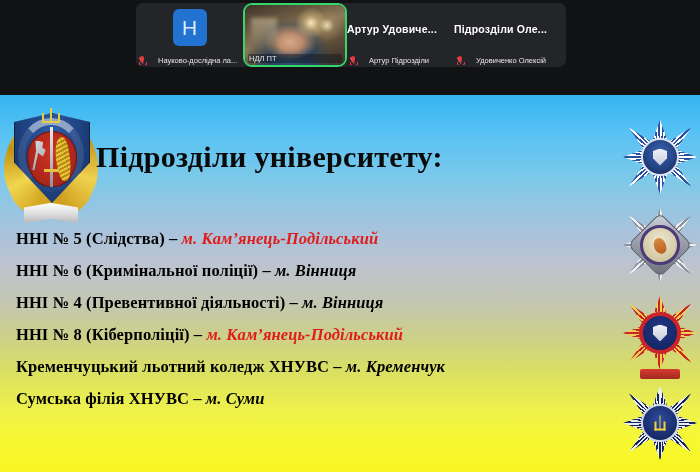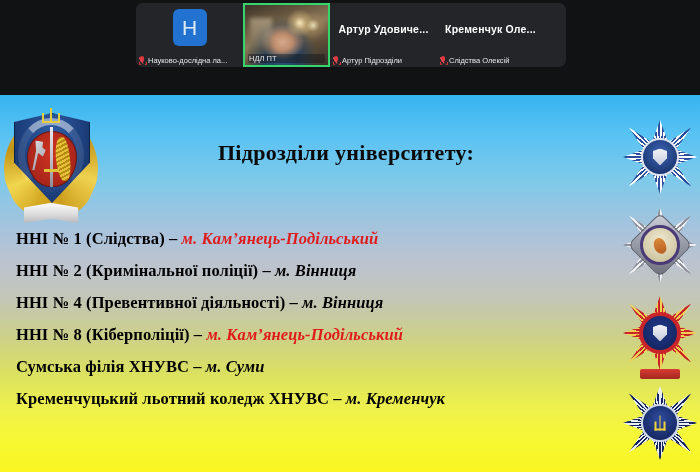--- a/index.html
+++ b/index.html
@@ -44,24 +44,24 @@
   }
   .tile {
     position: relative;
     height: 64px;
     overflow: hidden;
     flex: 0 0 auto;
   }
   .tile-w { width: 107px; }
   .tile.avatar-tile { background: #242529; }
   .tile.video-tile {
-    width: 87px;
+    width: 104px;
     box-sizing: border-box;
     border: 2px solid #35d66b;
-    border-radius: 0;
+    border-radius: 9px;
     background: #2a2520;
     text-align: center;
   }
   .tile.name-tile { background: #242529; }
 
   .avatar-square {
     position: absolute;
     left: 50%;
     top: 6px;
     transform: translateX(-50%);
@@ -100,21 +100,21 @@
     filter: blur(2px);
   }
 
   .tile-label {
     position: absolute;
     left: 3px;
     bottom: 2px;
     right: 3px;
     display: flex;
     align-items: center;
-    gap: 3px;
+    gap: 13px;
     color: #e8e8ea;
     font-size: 7.5px;
     font-family: "Liberation Sans", sans-serif;
     white-space: nowrap;
     overflow: hidden;
   }
   .tile-label.on-video {
     background: rgba(20,20,22,0.45);
     border-radius: 2px;
     padding: 0 1px;
@@ -147,21 +147,20 @@
     width: 10px; height: 1.4px;
     background: #f05055;
     transform: rotate(56deg);
     transform-origin: left top;
   }
 
   .tile-bigname {
     position: absolute;
     left: 0; right: 0;
     top: 20px;
-    text-align: center;
     color: #ffffff;
     font-size: 10.5px;
     font-weight: bold;
     letter-spacing: 0.2px;
     font-family: "Liberation Sans", sans-serif;
     white-space: nowrap;
     overflow: hidden;
   }
 
   
@@ -184,24 +183,23 @@
       #f7f832 92%,
       #f9f522 100%);
     overflow: hidden;
   }
 
   .slide-title {
     position: absolute;
     left: 96px;
     top: 45px;
     width: 500px;
-    text-align: center;
     font-family: "Liberation Serif", serif;
     font-weight: bold;
-    font-size: 22px;
+    font-size: 30px;
     color: #0a0a0a;
     letter-spacing: 0.3px;
     white-space: nowrap;
   }
 
   .bullet-list {
     position: absolute;
     left: 16px;
     top: 128px;
     width: 620px;
@@ -483,28 +481,28 @@
           <span class="mic-muted">
             <span class="body"></span>
               <span class="stand"></span>
               <span class="slash"></span>
           </span>
           <span>Артур Підрозділи</span>
         </div>
       </div>
 
       <div class="tile tile-w name-tile">
-        <div class="tile-bigname">Кременчук  Оле...</div>
+        <div class="tile-bigname">Підрозділи  Оле...</div>
         <div class="tile-label">
           <span class="mic-muted">
             <span class="body"></span>
               <span class="stand"></span>
               <span class="slash"></span>
           </span>
-          <span>Слідства Олексій</span>
+          <span>Удовиченко Олексій</span>
         </div>
       </div>
 
     </div>
   </div>
 
   <div class="slide">
 
     <div class="emblem-left">
       <div class="el-gold-wreath"></div>
@@ -560,33 +558,33 @@
             <i></i>
             <i></i>
           </div>
       </div>
     </div>
 
     <div class="slide-title">Підрозділи університету:</div>
 
     <div class="bullet-list">
       <div class="bullet-line">
-        <span>ННІ № 1 (Слідства) – </span><span class="loc loc-red">м. Кам’янець-Подільський</span>
+        <span>ННІ № 5 (Слідства) – </span><span class="loc loc-red">м. Кам’янець-Подільський</span>
       </div>
       <div class="bullet-line">
-        <span>ННІ № 2 (Кримінальної поліції) – </span><span class="loc loc-black">м. Вінниця</span>
+        <span>ННІ № 6 (Кримінальної поліції) – </span><span class="loc loc-black">м. Вінниця</span>
       </div>
       <div class="bullet-line">
         <span>ННІ № 4 (Превентивної діяльності) – </span><span class="loc loc-black">м. Вінниця</span>
       </div>
       <div class="bullet-line">
         <span>ННІ № 8 (Кіберполіції) – </span><span class="loc loc-red">м. Кам’янець-Подільський</span>
       </div>
       <div class="bullet-line">
+        <span>Кременчуцький льотний коледж ХНУВС – </span><span class="loc loc-black">м. Кременчук</span>
+      </div>
+      <div class="bullet-line">
         <span>Сумська філія ХНУВС – </span><span class="loc loc-black">м. Суми</span>
-      </div>
-      <div class="bullet-line">
-        <span>Кременчуцький льотний коледж ХНУВС – </span><span class="loc loc-black">м. Кременчук</span>
       </div>
     </div>
 
   </div>
 </div>
 
 </body></html>

